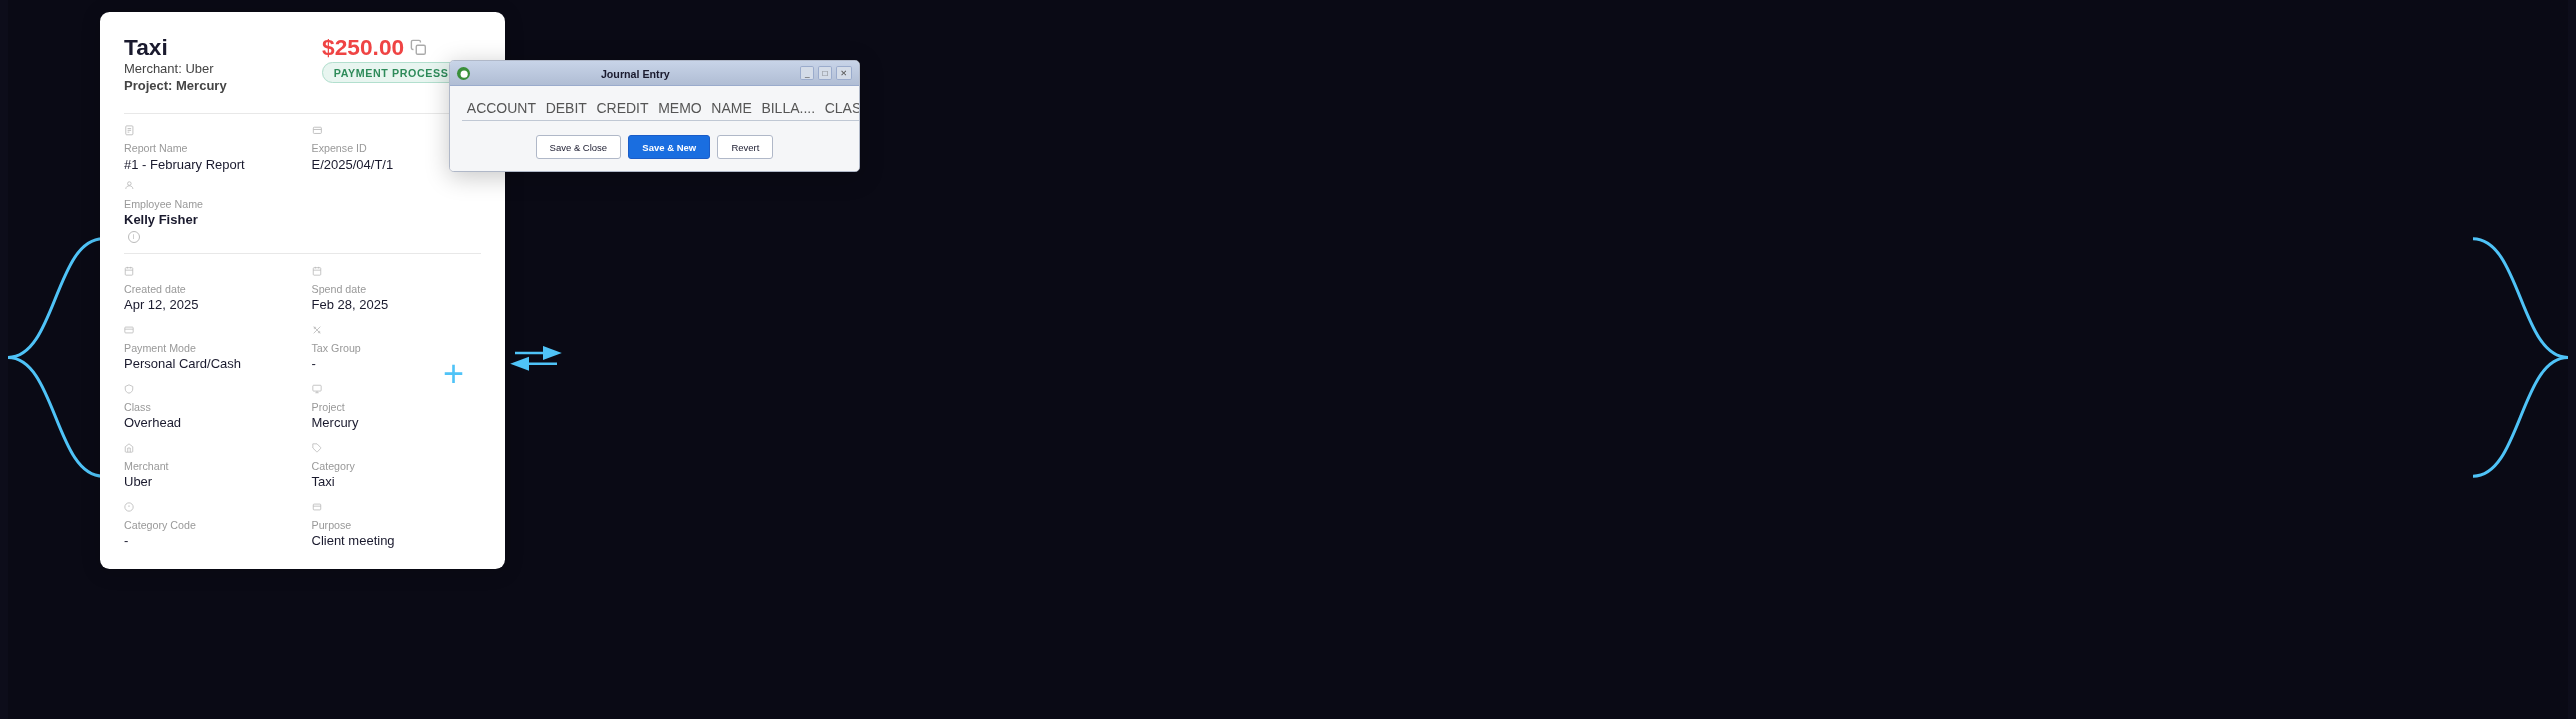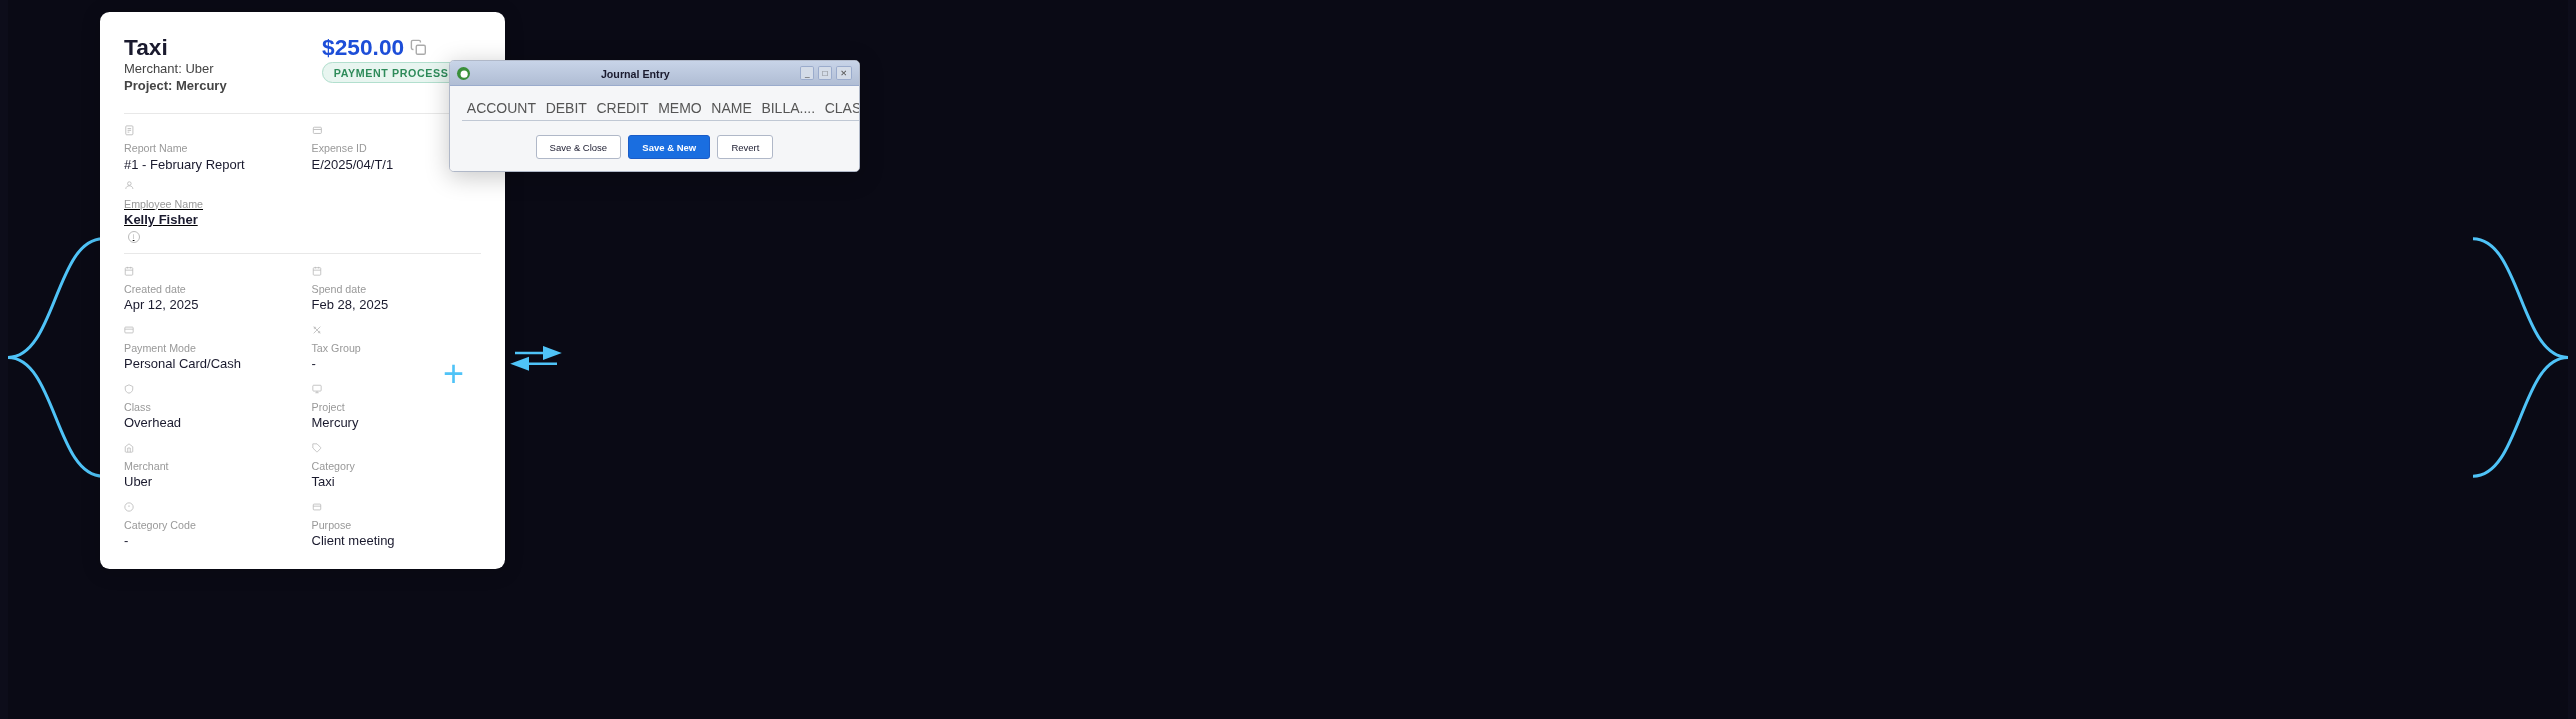--- a/index.html
+++ b/index.html
@@ -48,21 +48,21 @@
       color: #1a1a2e;
     }
     .expense-amount-row {
       display: flex;
       align-items: center;
       gap: 6px;
     }
     .expense-amount {
       font-size: 22.7px;
       font-weight: 700;
-      color: #1d4ed8;
+      color: #ef4444;
     }
     .copy-icon {
       width: 16.7px;
       height: 16.7px;
       color: #888;
       cursor: pointer;
     }
     .expense-merchant {
       font-size: 13px;
       color: #444;
@@ -369,21 +369,21 @@
                 <rect x="3" y="5" width="18" height="14" rx="2"></rect>
                 <line x1="3" y1="10" x2="21" y2="10"></line>
               </svg>
           </span>
           <span class="field-label">Expense ID</span>
         </div>
         <div class="field-value">E/2025/04/T/1</div>
       </div>
     </div>
 
-    <div class="field-group" style="margin-bottom:8.3px;text-decoration:underline;">
+    <div class="field-group" style="margin-bottom:8.3px;">
       <div class="field-icon-row">
         <span class="field-icon">
           <svg width="10.7" height="10.7" viewBox="0 0 24 24" fill="none" stroke="#bbb" stroke-width="2">
               <circle cx="12" cy="8" r="4"></circle>
               <path d="M4 20c0-4 3.6-7 8-7s8 3 8 7"></path>
             </svg>
         </span>
         <span class="field-label">Employee Name</span>
       </div>
       <div class="field-icon-row">

